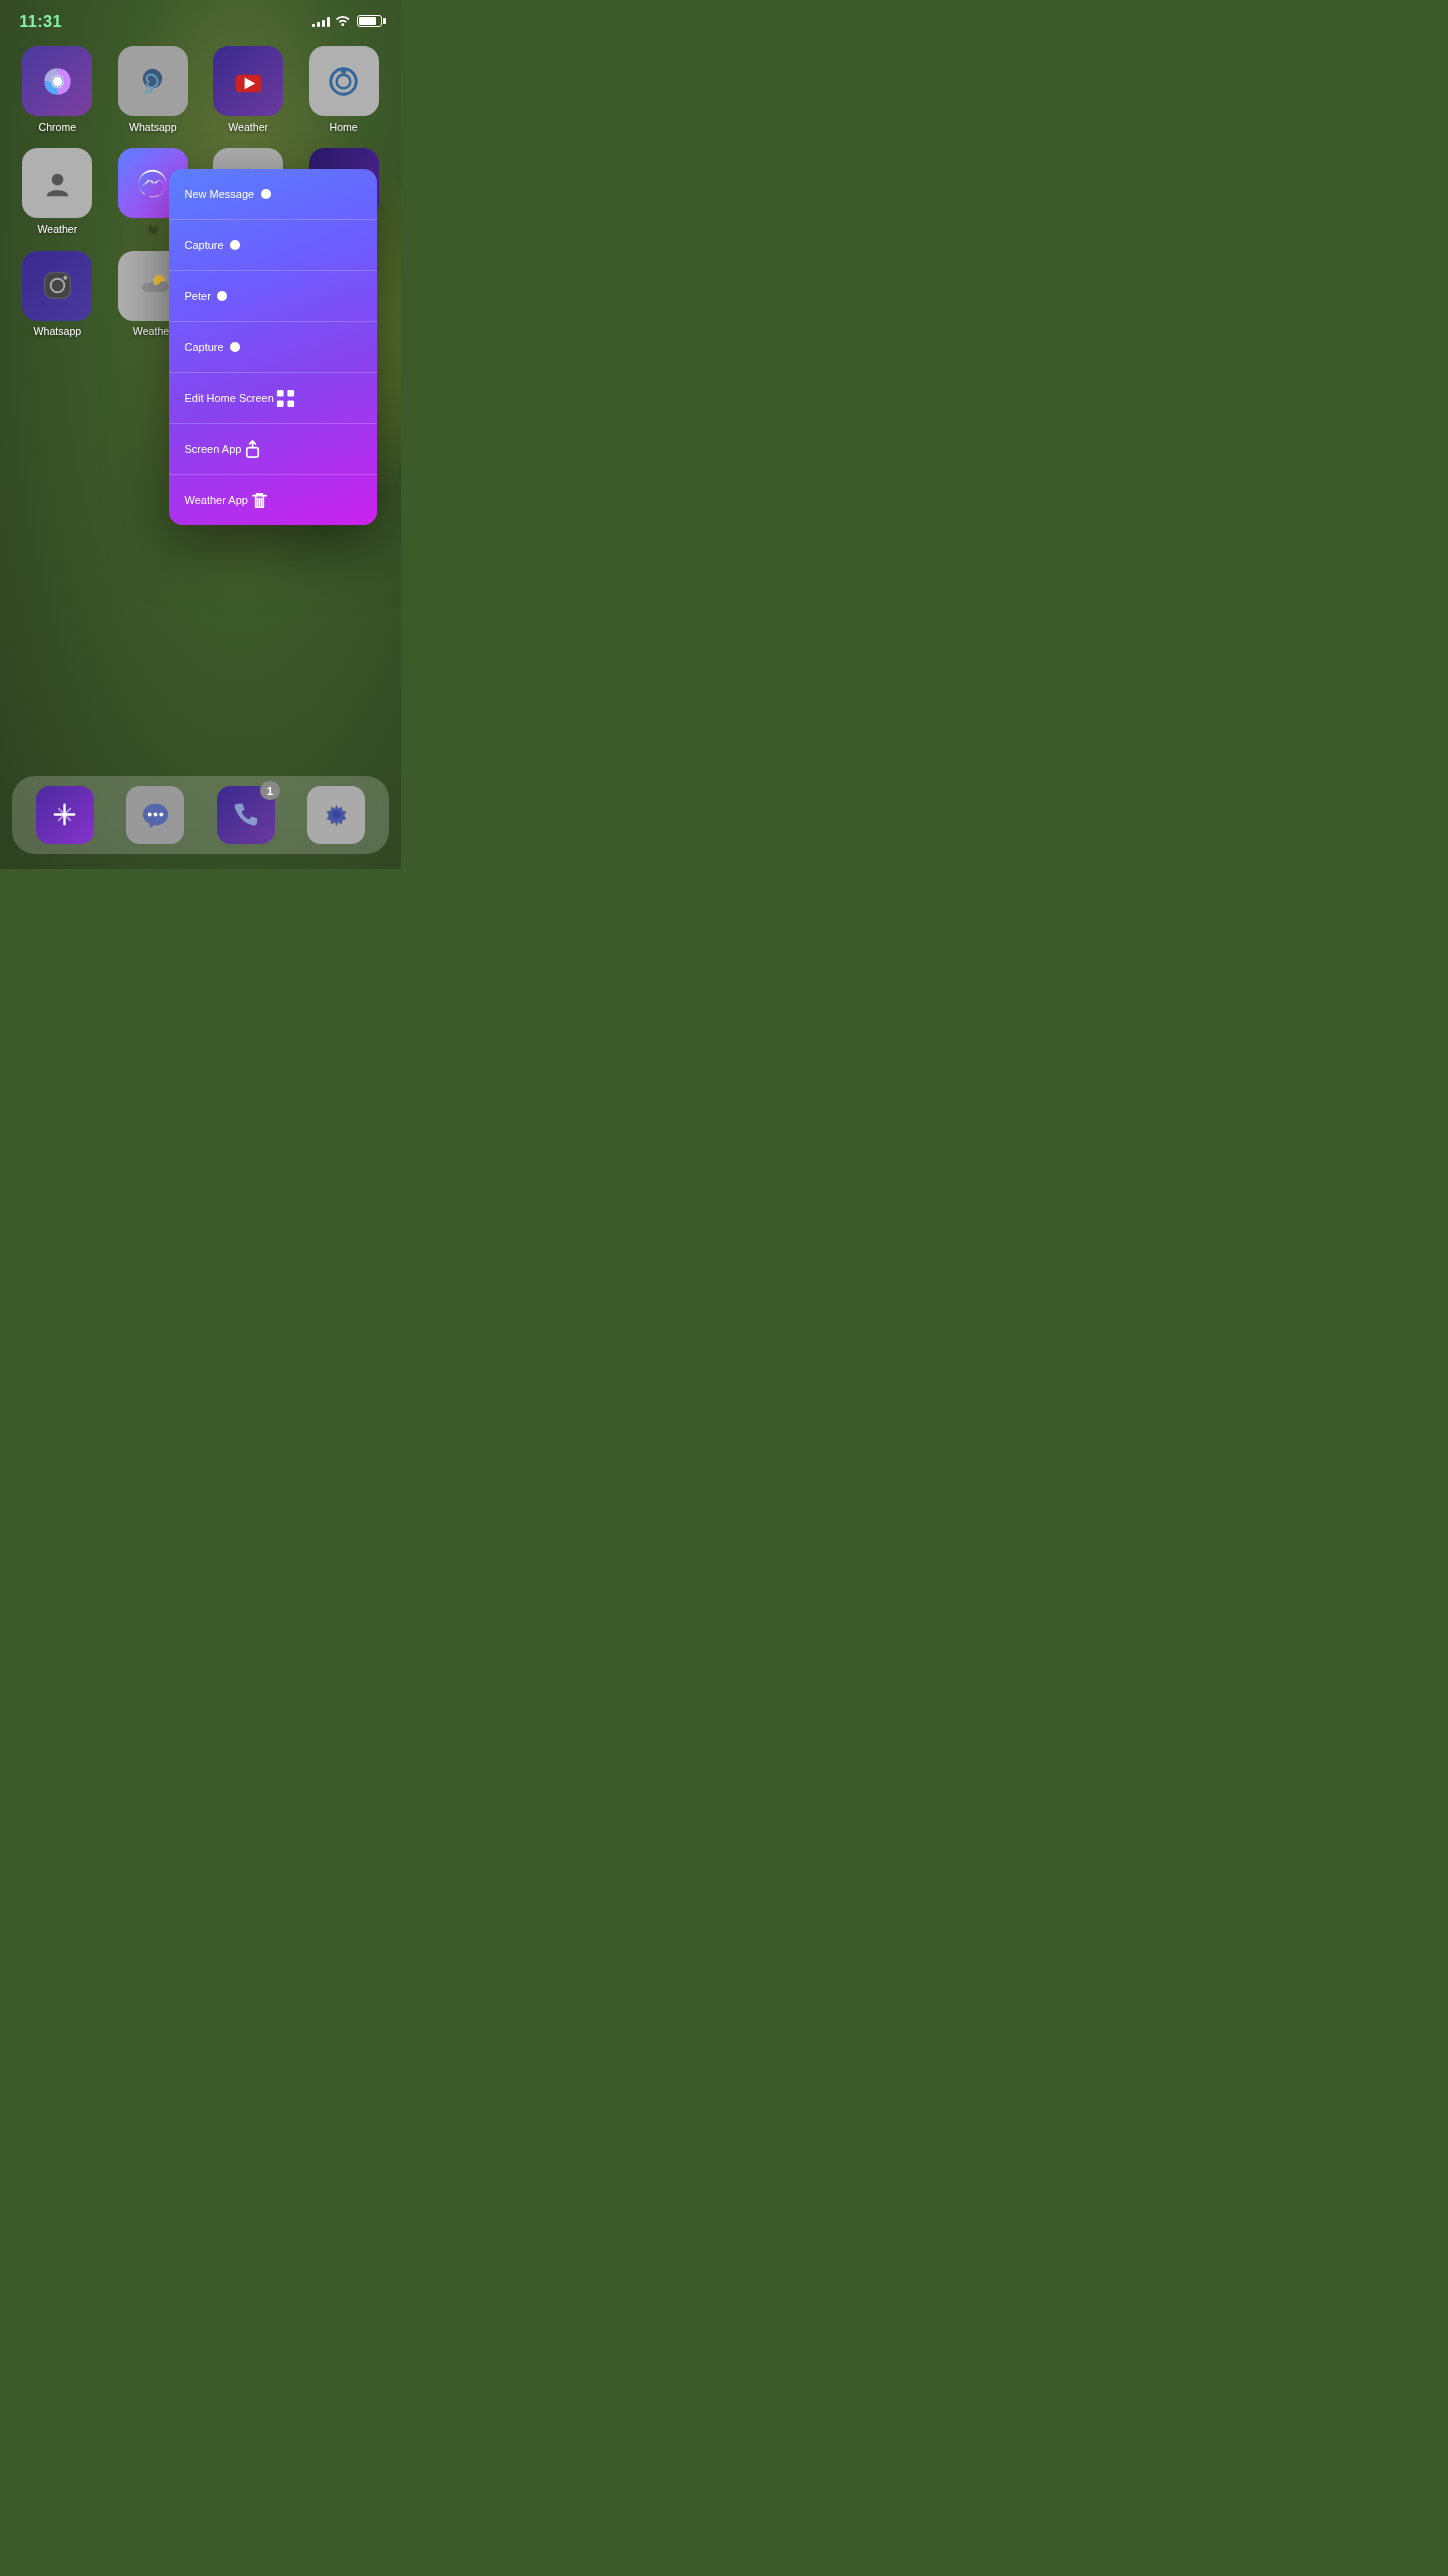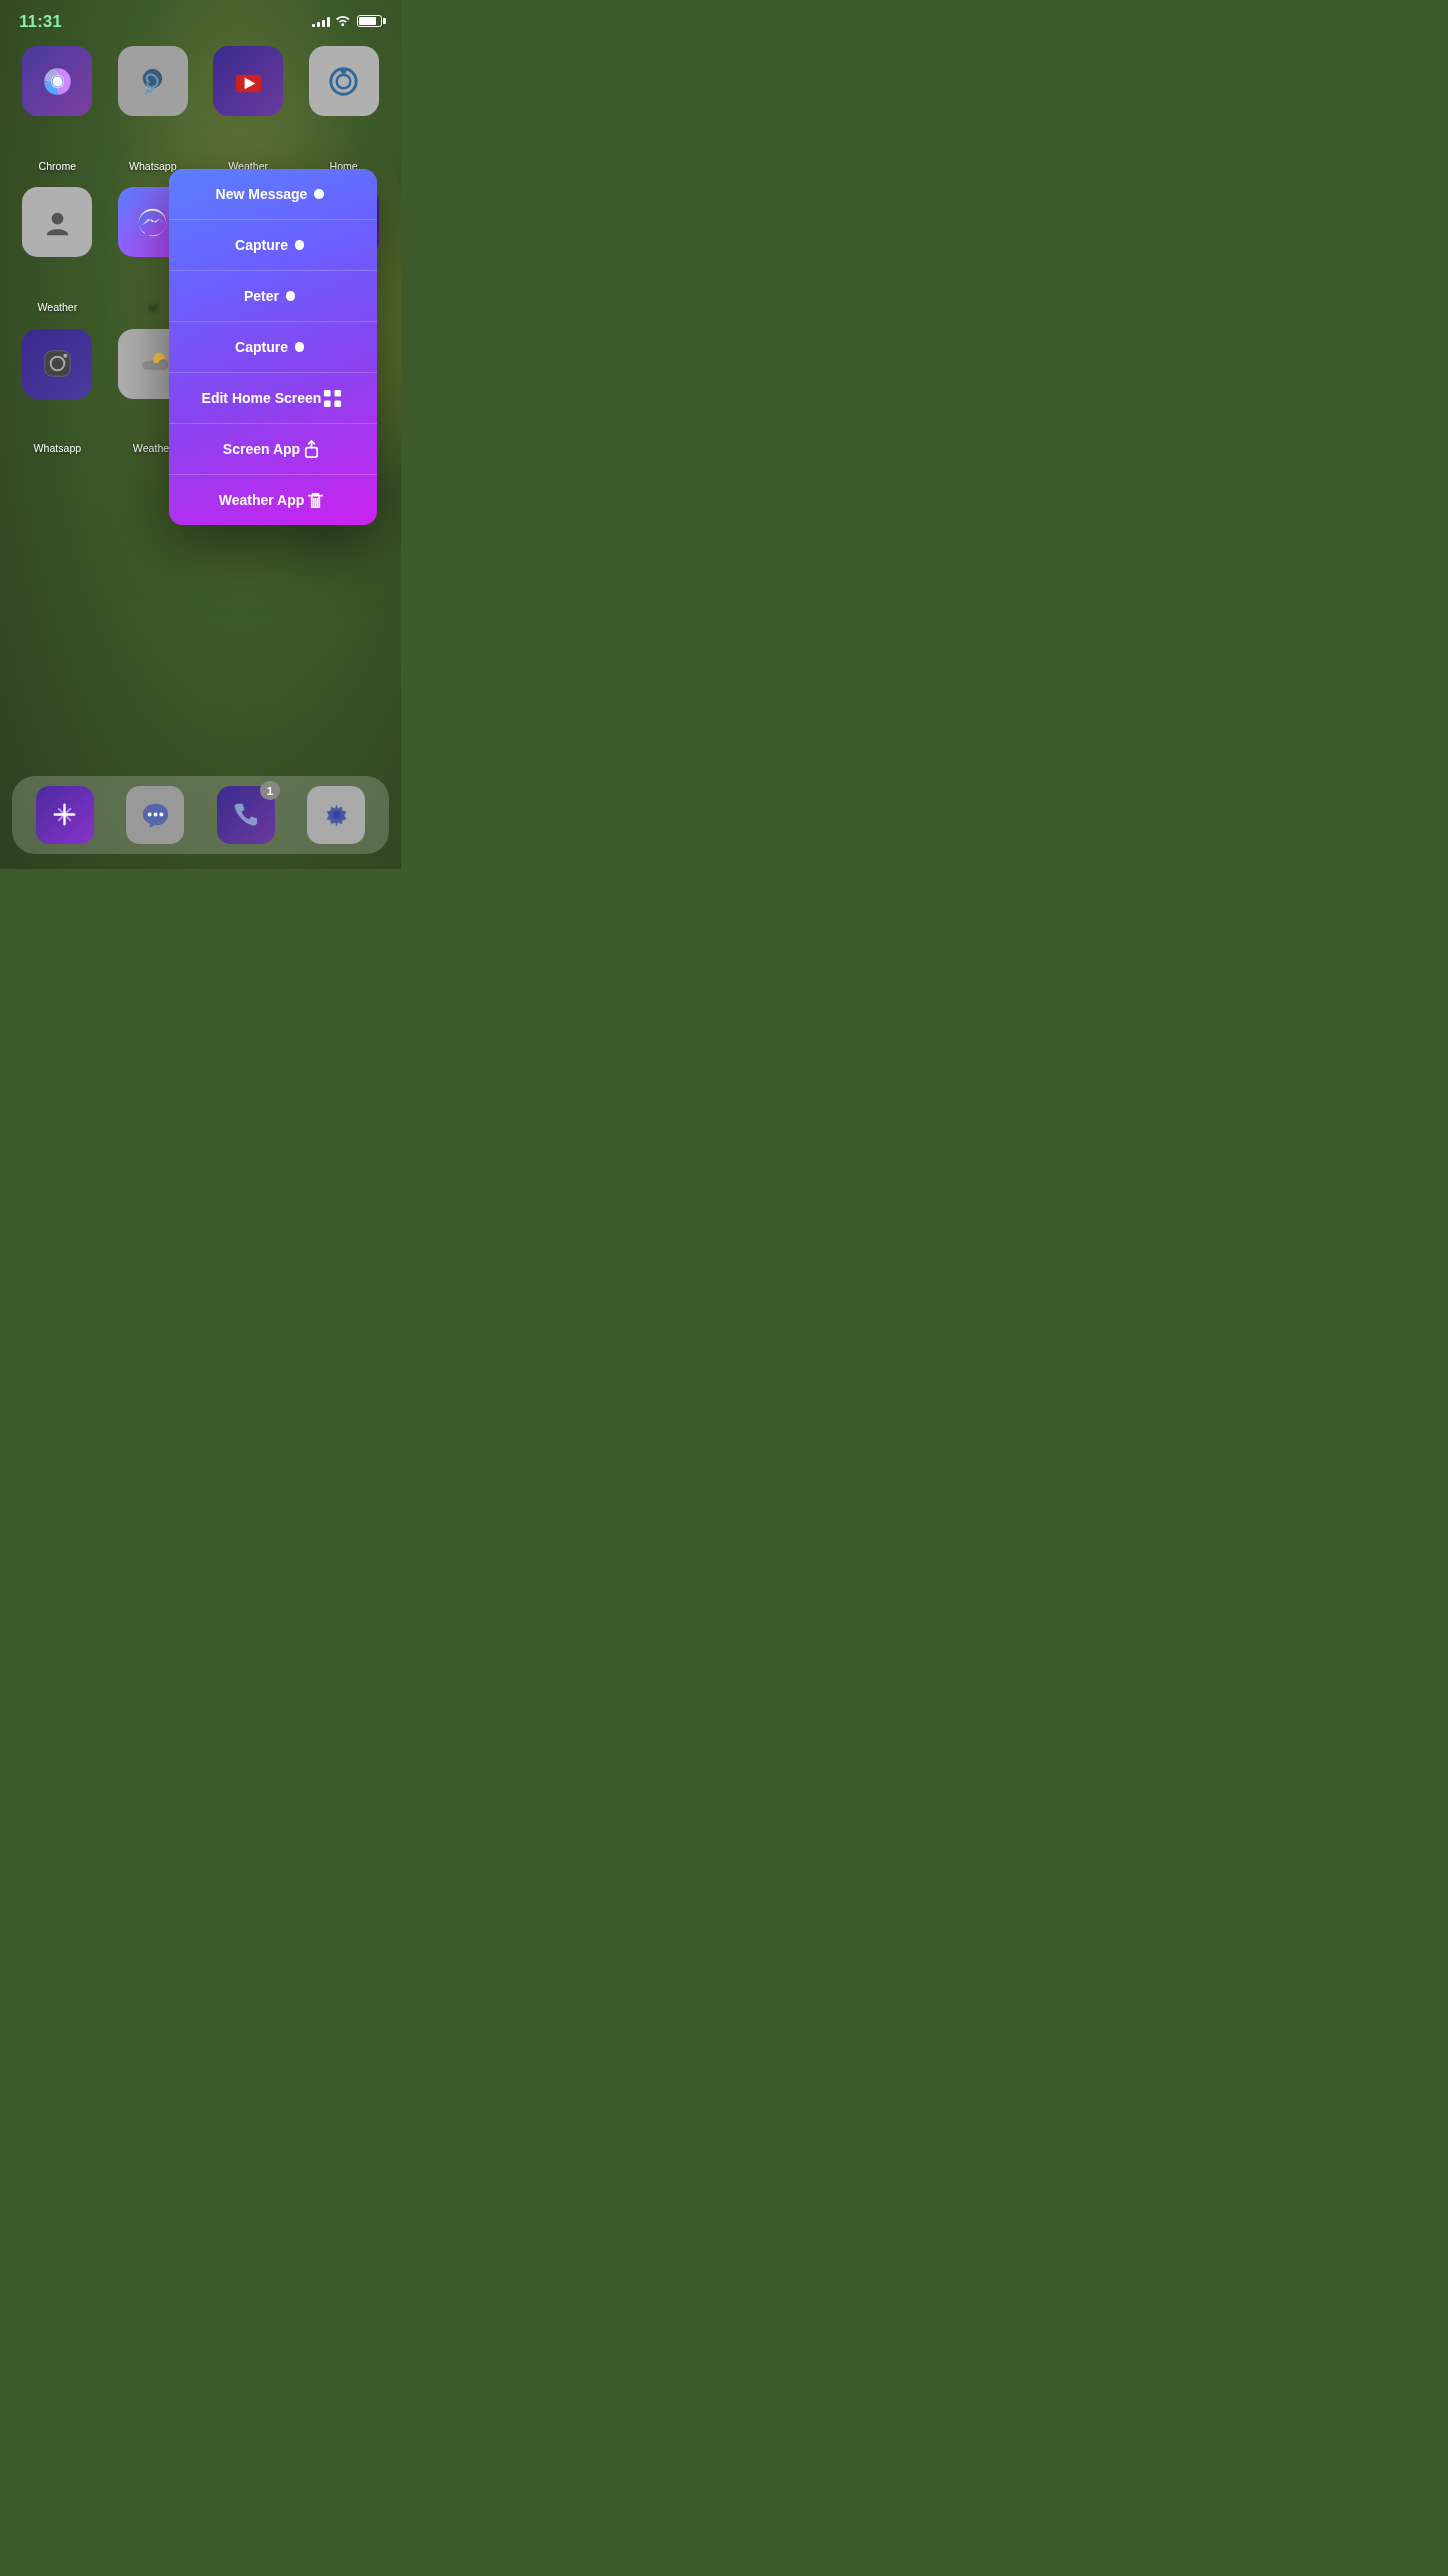--- a/index.html
+++ b/index.html
@@ -138,21 +138,20 @@
       font-size: 31px;
       position: relative;
       overflow: hidden;
     }
 
     .app-label {
       color: white;
       font-size: 10.6px;
       text-align: center;
       text-shadow: 0 1px 2.9px rgba(0,0,0,0.6);
-      margin-top: 39px;
     }
 
     
     .chrome-icon { background: linear-gradient(135deg, #4a3a9e 0%, #7b3fa0 100%); }
     .whatsapp-icon { background: #a0a0a0; }
     .youtube-icon { background: linear-gradient(135deg, #3a2a8e 0%, #6b3a9e 100%); }
     .gojek-icon { background: #b0b0b0; }
     .contacts-icon { background: #b0b0b0; }
     .messenger-icon { background: linear-gradient(135deg, #5b7fff 0%, #cc44ff 100%); }
     .drive-icon { background: #b0b0b0; }
@@ -169,25 +168,25 @@
       border-radius: 13.5px;
       overflow: hidden;
       background: linear-gradient(160deg, #5b7fff 0%, #6b5fff 30%, #8844ee 60%, #cc22ee 100%);
       box-shadow: 0 19.3px 58px rgba(0,0,0,0.5);
       z-index: 100;
     }
 
     .context-menu-item {
       display: flex;
       align-items: center;
-      justify-content: center;
+      justify-content: flex-start;
       padding: 13.5px 15.5px;
       color: white;
-      font-size: 14px;
-      font-weight: 700;
+      font-size: 11px;
+      font-weight: 400;
       cursor: pointer;
       border-bottom: 0.5px solid rgba(255,255,255,0.2);
     }
 
     .context-menu-item:last-child {
       border-bottom: none;
     }
 
     .menu-item-icon {
       width: 23px;

